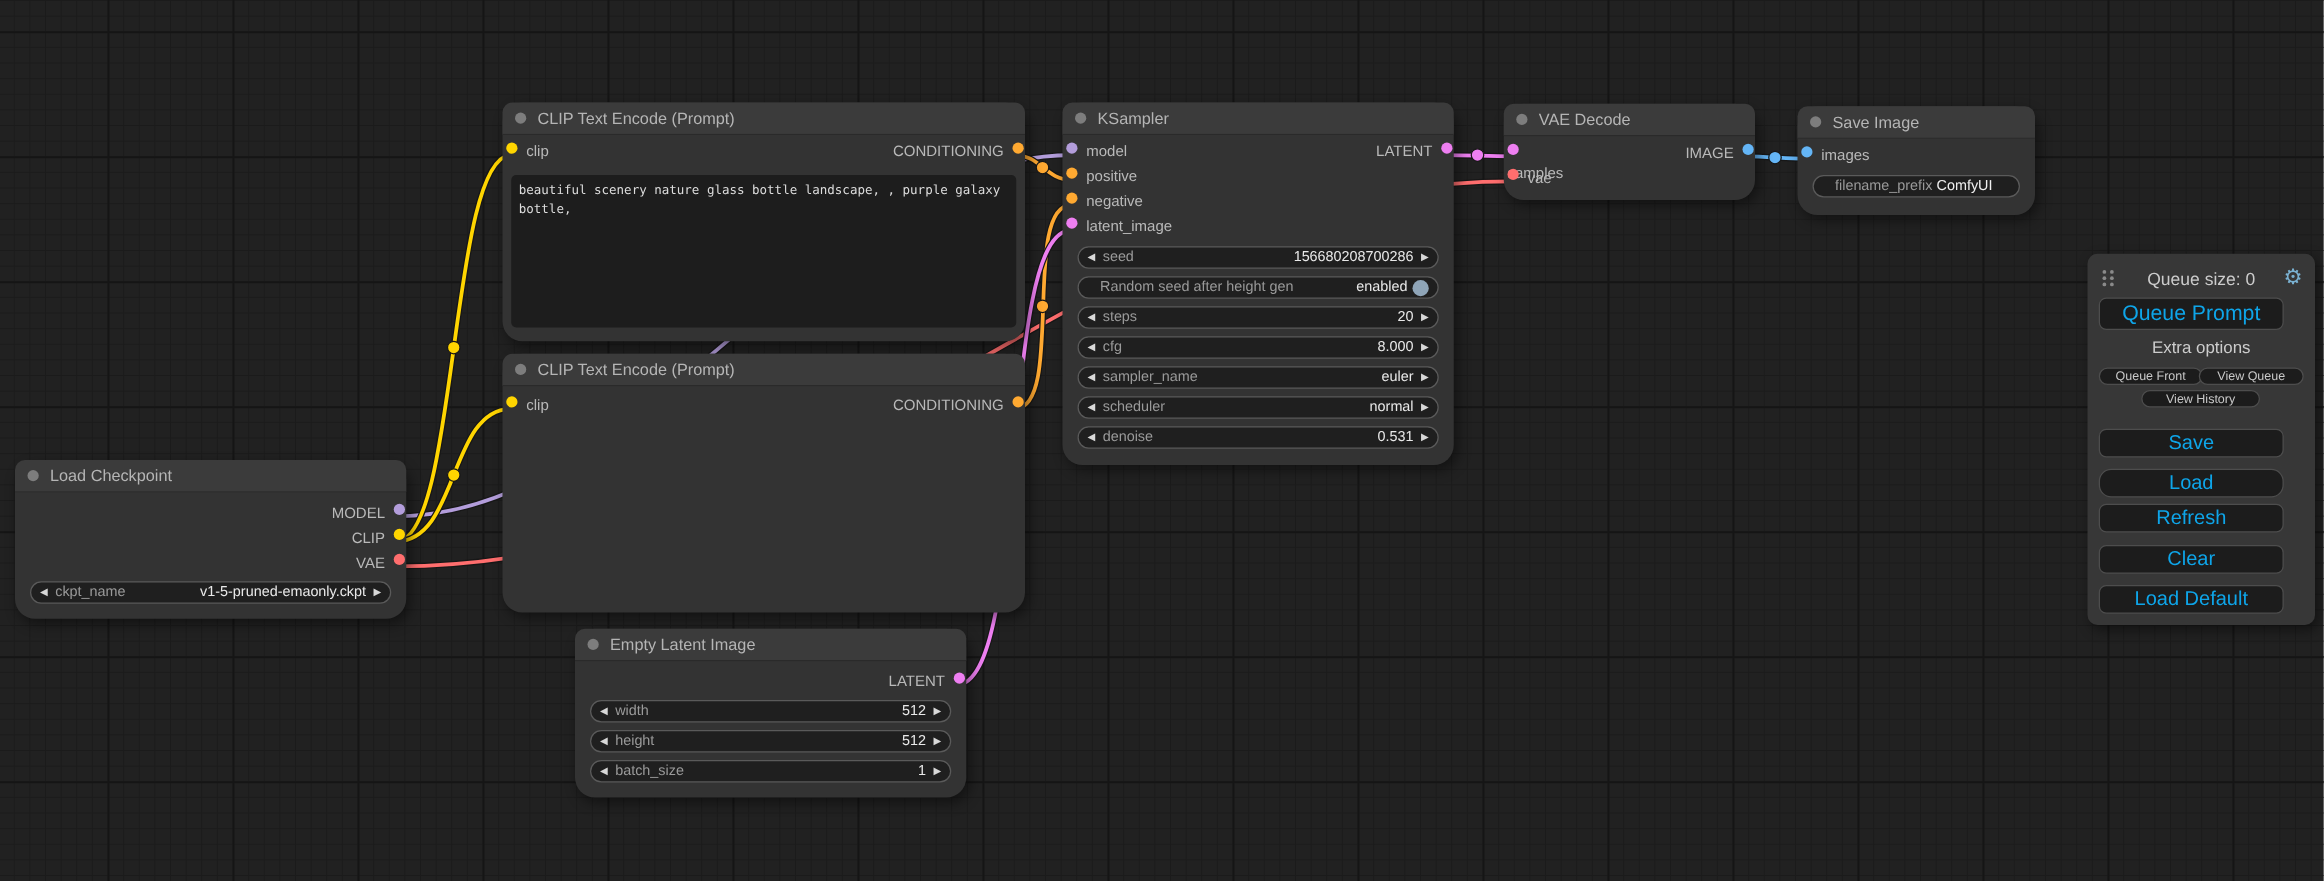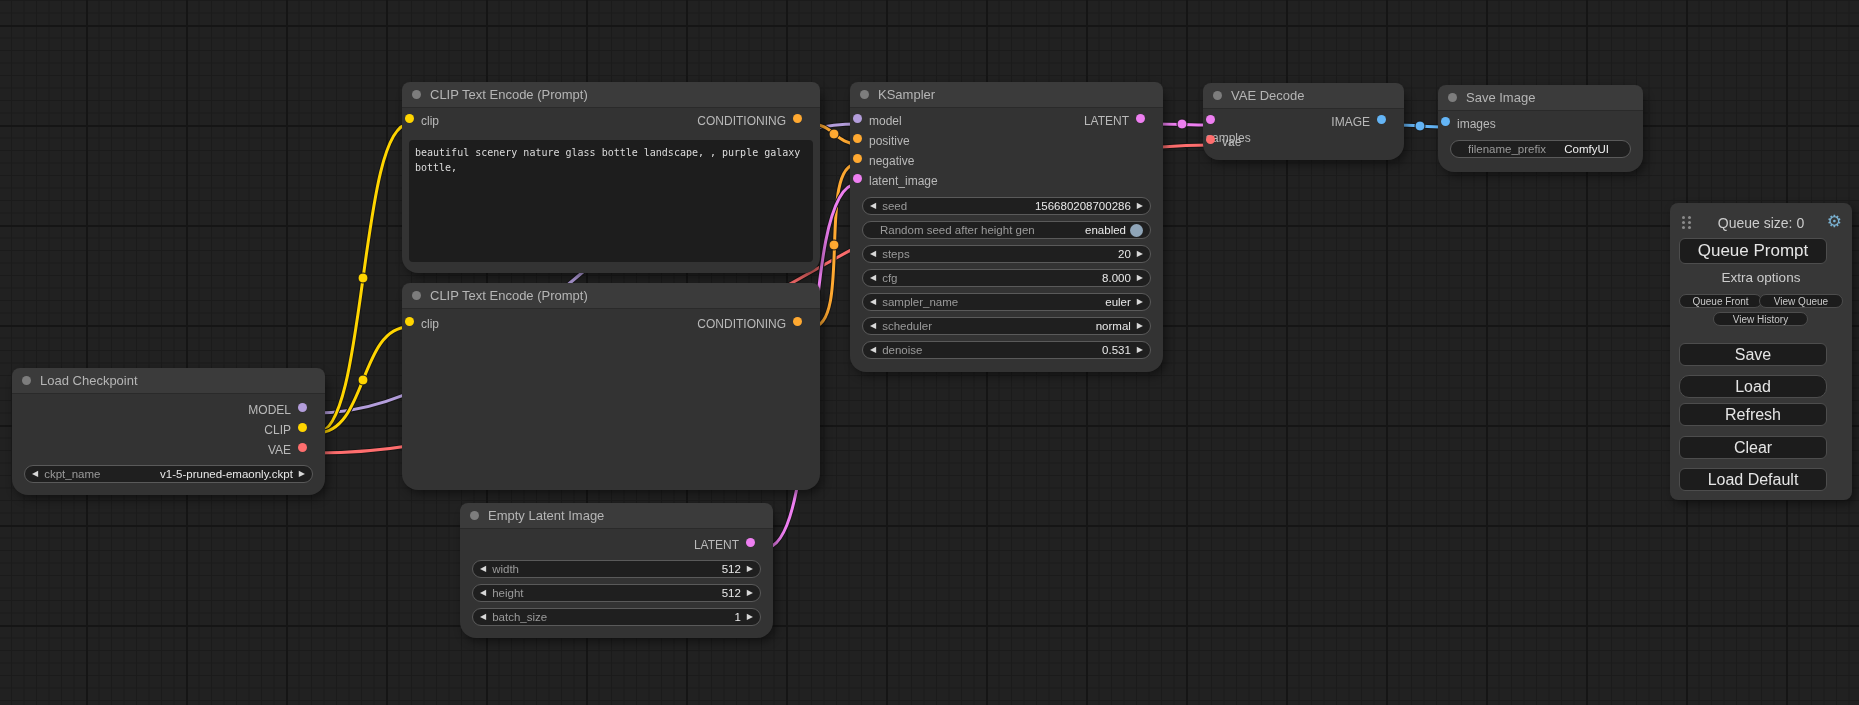--- a/index.html
+++ b/index.html
@@ -35,21 +35,21 @@
     display:flex; align-items:center;
     color:#b5b5b5; font-size:13px;
   }
   .title-dot {
     width:9px; height:9px; border-radius:50%;
     background:#7d7d7d; margin:0 9px 0 10px; flex:none;
   }
 
   .port-row { position:absolute; height:20px; display:flex; align-items:flex-start; gap:7px; }
   .port-row.in  { left:3px; }
-  .port-row.out { right:18px; flex-direction:row-reverse; }
+  .port-row.out { right:1px; flex-direction:row-reverse; }
   .port-dot { width:9px; height:9px; border-radius:50%; flex:none; }
   .port-label { font-size:12px; color:#b9b9b9; white-space:nowrap; }
 
   .c-model { background:#b39ddb; }
   .c-clip { background:#ffd500; }
   .c-vae { background:#ff6e6e; }
   .c-cond { background:#ffa931; }
   .c-latent { background:#ee7ff1; }
   .c-image { background:#64b5f6; }
 
@@ -86,21 +86,21 @@
     display:flex; align-items:center; justify-content:center; }
   .drag-dots { position:absolute; left:2px; top:3px; width:3px; height:3px; border-radius:50%;
     background:#8a8a8a;
     box-shadow:6px 0 0 #8a8a8a, 0 5px 0 #8a8a8a, 6px 5px 0 #8a8a8a, 0 10px 0 #8a8a8a, 6px 10px 0 #8a8a8a; }
   .queue-size { color:#cccccc; font-size:14px; }
   .gear { position:absolute; right:0; top:-2px; color:#7ab1d1; font-size:17px; cursor:pointer; }
 
   .qbtn {
     position:absolute; left:9px; right:25px;
     background:#1c1c1c; border:1px solid #4d4d4d; border-radius:6px;
-    color:#e5e5e5; display:flex; align-items:center; justify-content:center;
+    color:#0ea5e9; display:flex; align-items:center; justify-content:center;
     cursor:pointer;
   }
   .qbtn.primary { top:35px; height:26px; font-size:17px; }
   .qbtn.big { height:23px; font-size:16px; }
   #btn-save { top:140px; } #btn-load { top:172px;border-radius:10px; } #btn-refresh { top:200px; }
   #btn-clear { top:233px; } #btn-load-default { top:265px; }
 
   .extra-row { position:absolute; top:70px; left:0; right:0; height:16px;
     display:flex; align-items:center; justify-content:center; gap:7px;
     color:#cccccc; font-size:13.5px;flex-direction:column; }
@@ -320,21 +320,21 @@
     <div class="port-row in" style="top:52px;">
       <span class="port-dot c-vae"></span>
       <span class="port-label">vae</span>
     </div>
     <div class="port-row out" style="top:32px;">
       <span class="port-dot c-image"></span>
       <span class="port-label">IMAGE</span>
     </div>
   </div>
 
-  <div class="node" style="left:1438px; top:85px; width:205px; height:87px;">
+  <div class="node" style="left:1438px; top:85px; width:190px; height:87px;">
     <div class="node-title">
       <span class="title-dot"></span>
       <span>Save Image</span>
     </div>
     <div class="port-row in" style="top:32px;">
       <span class="port-dot c-image"></span>
       <span class="port-label">images</span>
     </div>
     <div class="widget no-arrows" style="top:55px;">
       <span class="wlabel">filename_prefix</span>

